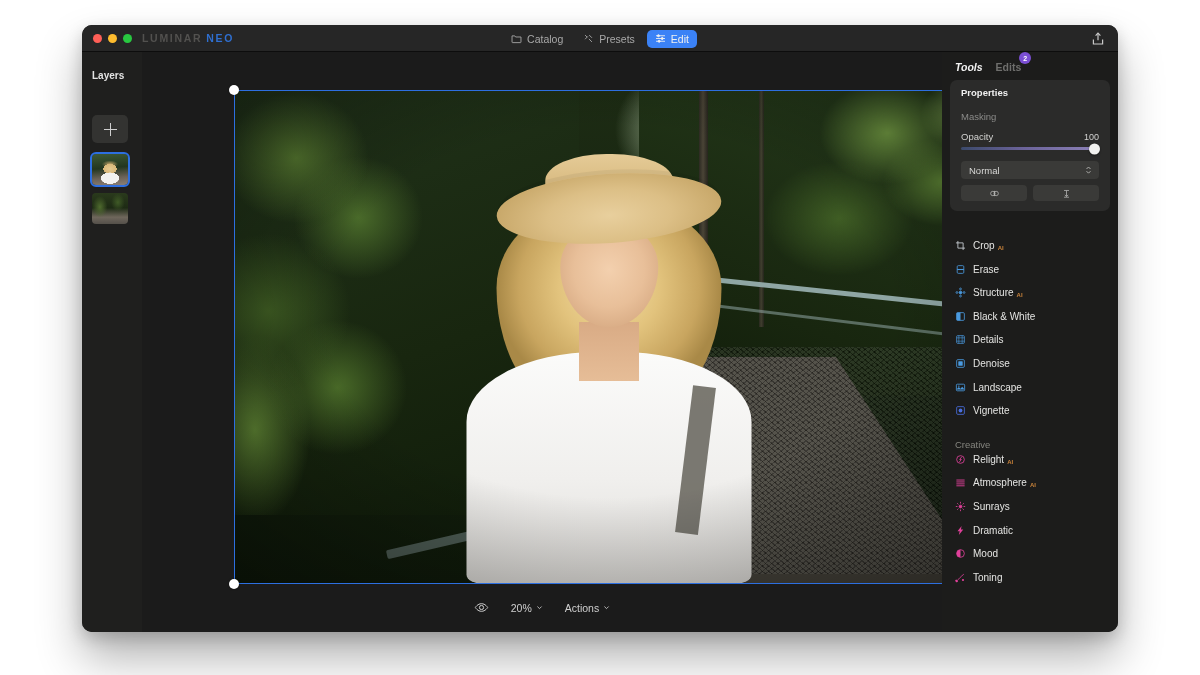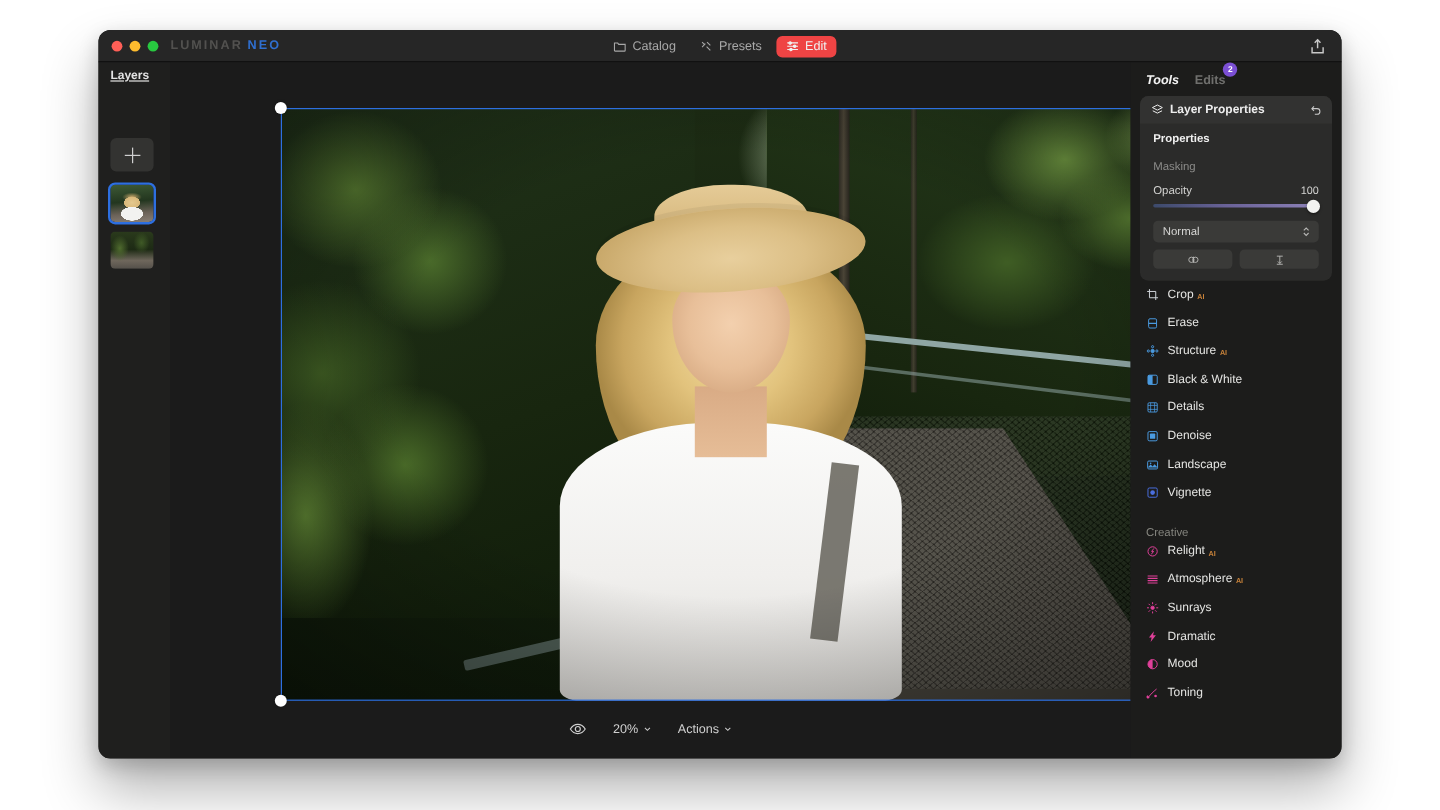--- a/index.html
+++ b/index.html
@@ -46,37 +46,37 @@
 
   #nav {
     position: absolute; left: 0; top: 0; width: 100%; height: 27px;
     display: flex; align-items: center; justify-content: center; gap: 4px;
   }
   .nav-item {
     display: flex; align-items: center; gap: 5px;
     padding: 3px 8px; border-radius: 5px;
     font-size: 10.5px; color: #a8a8a8;
   }
-  .nav-item.active { background: #ef4444; color: #f0f0f0; }
+  .nav-item.active { background: #3b82f6; color: #f0f0f0; }
   .nav-ico { width: 11px; height: 11px; display:block; }
 
   #share-btn {
     position: absolute; right: 12px; top: 6px;
     width: 16px; height: 16px;
   }
 
   
   #layers-panel {
     position: absolute; left: 0; top: 27px;
     width: 60px; height: calc(100% - 27px);
     background: #1f1f1e;
   }
   #layers-title {
-    position: absolute; left: 10px; top: 6px;
-    font-size: 10px; color: #e3e3e3; font-weight: bold; text-decoration: underline;
+    position: absolute; left: 10px; top: 18px;
+    font-size: 10px; color: #e3e3e3; font-weight: bold;
   }
   #add-layer {
     position: absolute; left: 10px; top: 63px;
     width: 36px; height: 28px; border-radius: 5px;
     background: #333331;
     display: flex; align-items: center; justify-content: center;
   }
   #add-layer .plus {
     position: relative; width: 13px; height: 13px;
   }
@@ -481,31 +481,20 @@
       <div class="tp-tab active">
         <span>Tools</span>
       </div>
       <div class="tp-tab">
         <span>Edits</span>
         <span id="edits-badge">2</span>
       </div>
     </div>
 
     <div id="layer-props">
-      <div id="lp-head">
-        <svg class="lp-ico" viewBox="0 0 16 16" fill="none" stroke="#ededed" stroke-width="1.2">
-          <path d="M8 2.2L14 5.3 8 8.4 2 5.3z"></path>
-          <path d="M2.4 9.2L8 12l5.6-2.8"></path>
-        </svg>
-        <span class="lp-title">Layer Properties</span>
-        <svg id="lp-reset" viewBox="0 0 16 16" fill="none" stroke="#c8c8c8" stroke-width="1.3">
-          <path d="M3.4 6.6h6.2a3.4 3.4 0 0 1 0 6.8H6.8"></path>
-          <path d="M5.8 3.8L3.2 6.6l2.6 2.6"></path>
-        </svg>
-      </div>
 
       <div id="lp-subtabs">
         <div class="lp-sub active">Properties</div>
         <div class="lp-sub">Masking</div>
       </div>
 
       <div id="opacity-block">
         <div id="opacity-row">
           <span class="lbl">Opacity</span>
           <span class="val">100</span>

